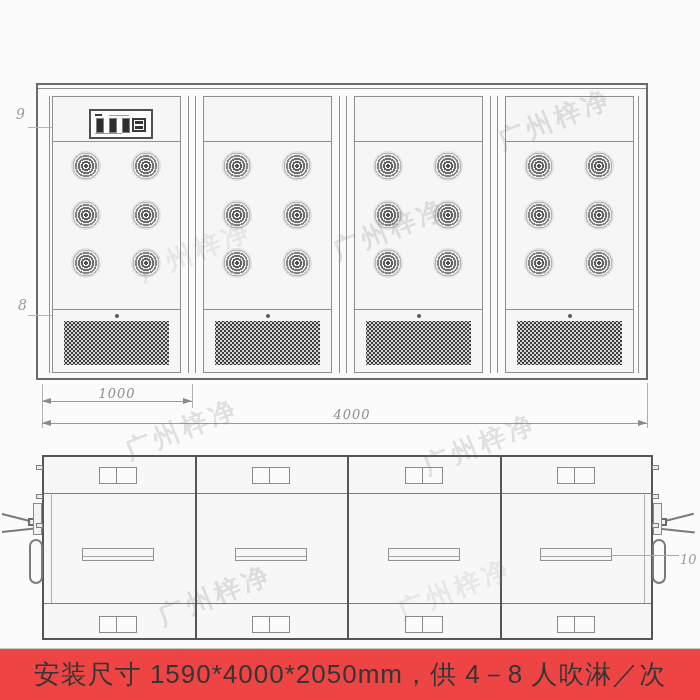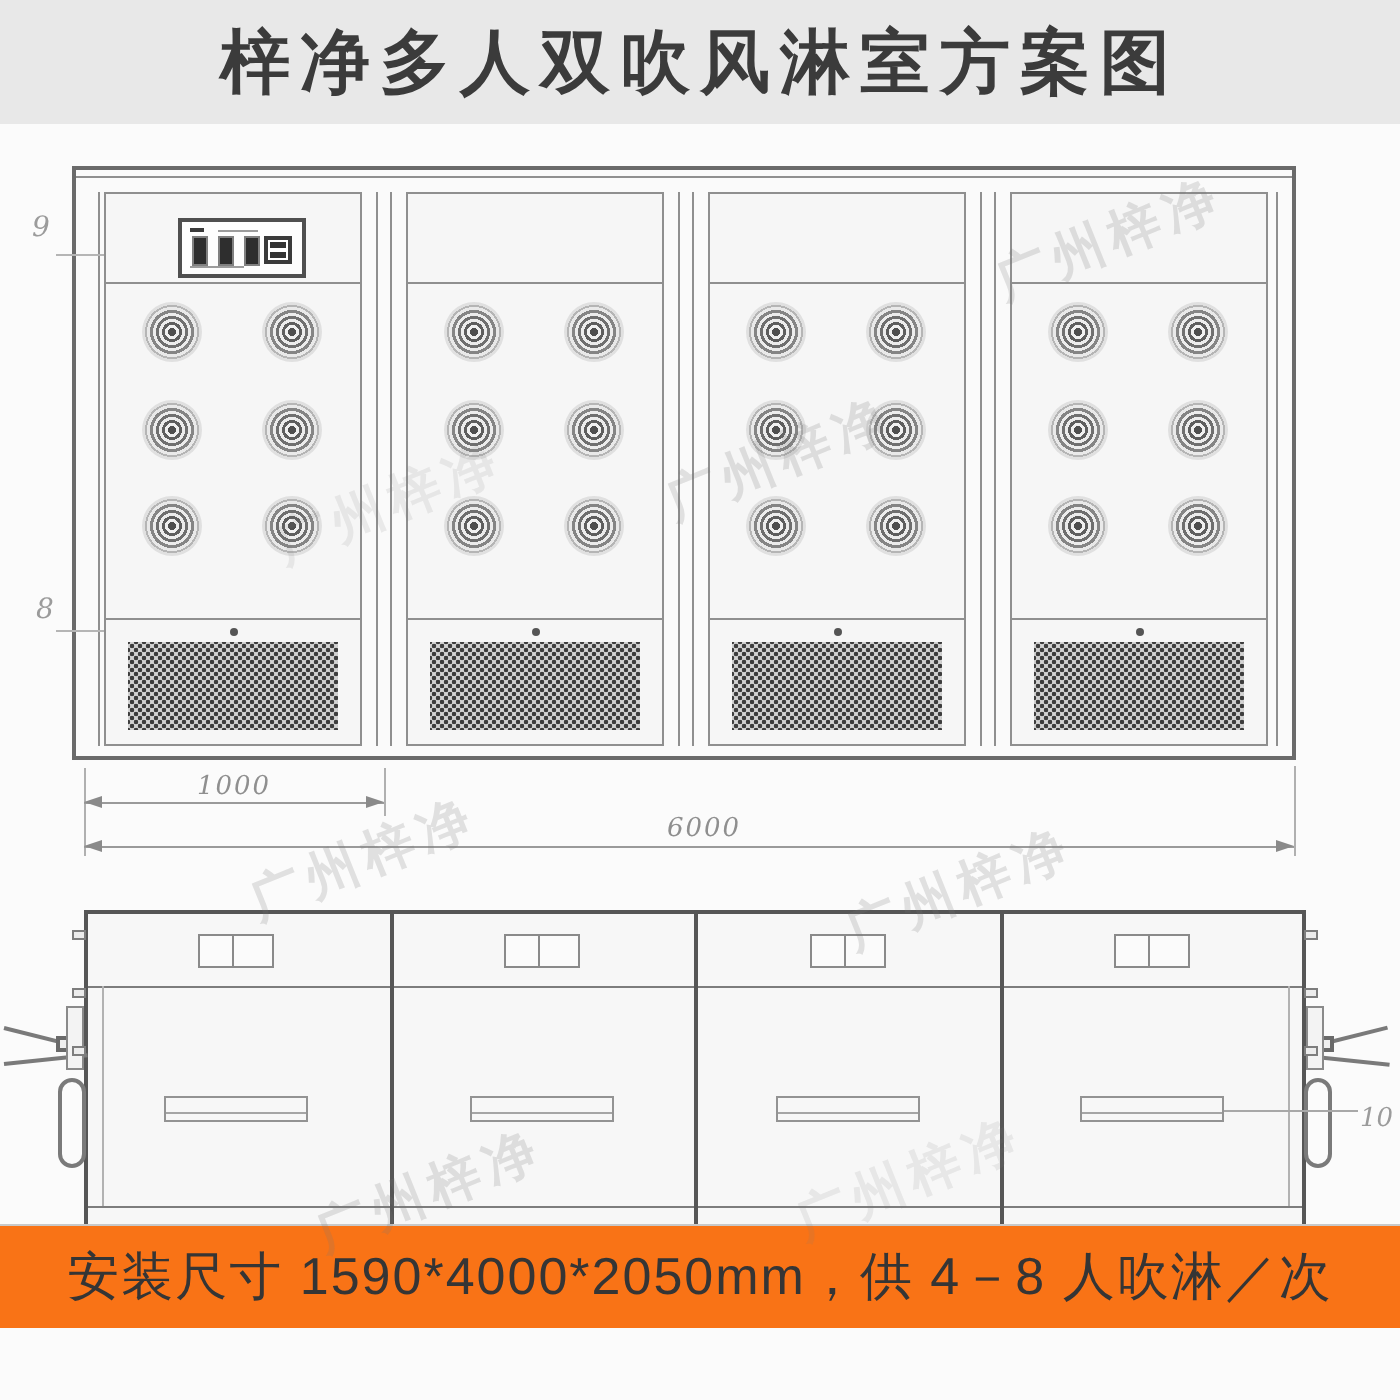--- a/index.html
+++ b/index.html
@@ -3,21 +3,21 @@
 <meta charset="utf-8">
 <style>
   *{box-sizing:border-box;margin:0;padding:0}
   body{background:#ffffff}
   .page{position:relative;width:700px;height:700px;overflow:hidden;background:#fbfbfb;
         font-family:"Liberation Sans",sans-serif}
   
   .title-bar{position:absolute;left:0;top:0;width:700px;height:62px;background:#e8e8e8;
              display:flex;align-items:center;justify-content:center}
   .page-title{font-size:35px;font-weight:600;color:#3b3b3b;letter-spacing:5px}
-  .footer-bar{position:absolute;left:0;top:612px;width:700px;height:52px;background:#f97316;
+  .footer-bar{position:absolute;left:0;top:648px;width:700px;height:52px;background:#ef4444;
               border-top:1px solid #c9c9c9;display:flex;align-items:center;justify-content:center}
   .footer-text{font-size:26px;color:#353535;letter-spacing:1px}
   
   .vline{position:absolute;width:1px;background:#8f8f8f}
   .hline{position:absolute;height:1px;background:#8f8f8f}
   
   .front-frame{position:absolute;left:36px;top:83px;width:612px;height:297px;
                border:2px solid #6a6a6a;background:#fafafa}
   .front-module{position:absolute;top:96px;width:129px;height:277px;border:1px solid #8f8f8f;background:#f6f6f6}
   .mod-header{position:absolute;left:0;top:0;width:100%;height:45px;border-bottom:1px solid #8f8f8f}
@@ -66,23 +66,20 @@
   
   .wm{position:absolute;font-size:26px;font-weight:700;letter-spacing:4px;white-space:nowrap;
       color:rgba(120,120,120,0.20);transform:rotate(-22deg);z-index:5}
   .wm.light{color:rgba(120,120,120,0.13)}
 </style>
 </head>
 <body>
 
 <div class="page">
 
-  <div class="title-bar">
-    <div class="page-title">梓净多人双吹风淋室方案图</div>
-  </div>
 
   <div style="position:absolute;inset:0">
     <div class="front-frame"></div>
     <div class="hline" style="left:38px;top:88px;width:608px"></div>
     <div class="vline" style="left:49px;top:96px;height:277px"></div>
     <div class="vline" style="left:638px;top:96px;height:277px"></div>
 
     <div class="callout-label" style="left:16px;top:106px">9</div>
     <div class="leader" style="left:28px;top:127px;width:68px"></div>
 
@@ -93,21 +90,21 @@
     <div class="ext" style="left:192px;top:384px;height:24px"></div>
     <div class="dim-line" style="left:42px;top:401px;width:150px"></div>
     <div class="arrow arrow-l" style="left:42px;top:398px"></div>
     <div class="arrow arrow-r" style="left:183px;top:398px"></div>
     <div class="dim-label" style="left:85px;top:386px;width:64px">1000</div>
 
     <div class="ext" style="left:647px;top:383px;height:45px"></div>
     <div class="dim-line" style="left:42px;top:423px;width:605px"></div>
     <div class="arrow arrow-l" style="left:42px;top:420px"></div>
     <div class="arrow arrow-r" style="left:638px;top:420px"></div>
-    <div class="dim-label" style="left:318px;top:407px;width:68px">6000</div>
+    <div class="dim-label" style="left:318px;top:407px;width:68px">4000</div>
   <div class="front-module" style="left: 52px;">
         <div class="mod-header">
           <div class="control-panel">
             <div class="cp-mark"></div>
             <div class="cp-line cp-line-top"></div>
             <div class="cp-btn" style="left: 5px;"></div>
             <div class="cp-btn" style="left: 18px;"></div>
             <div class="cp-btn" style="left: 31px;"></div>
             <div class="cp-disp">
               <div class="cp-disp-bar" style="top: 1px;"></div>

